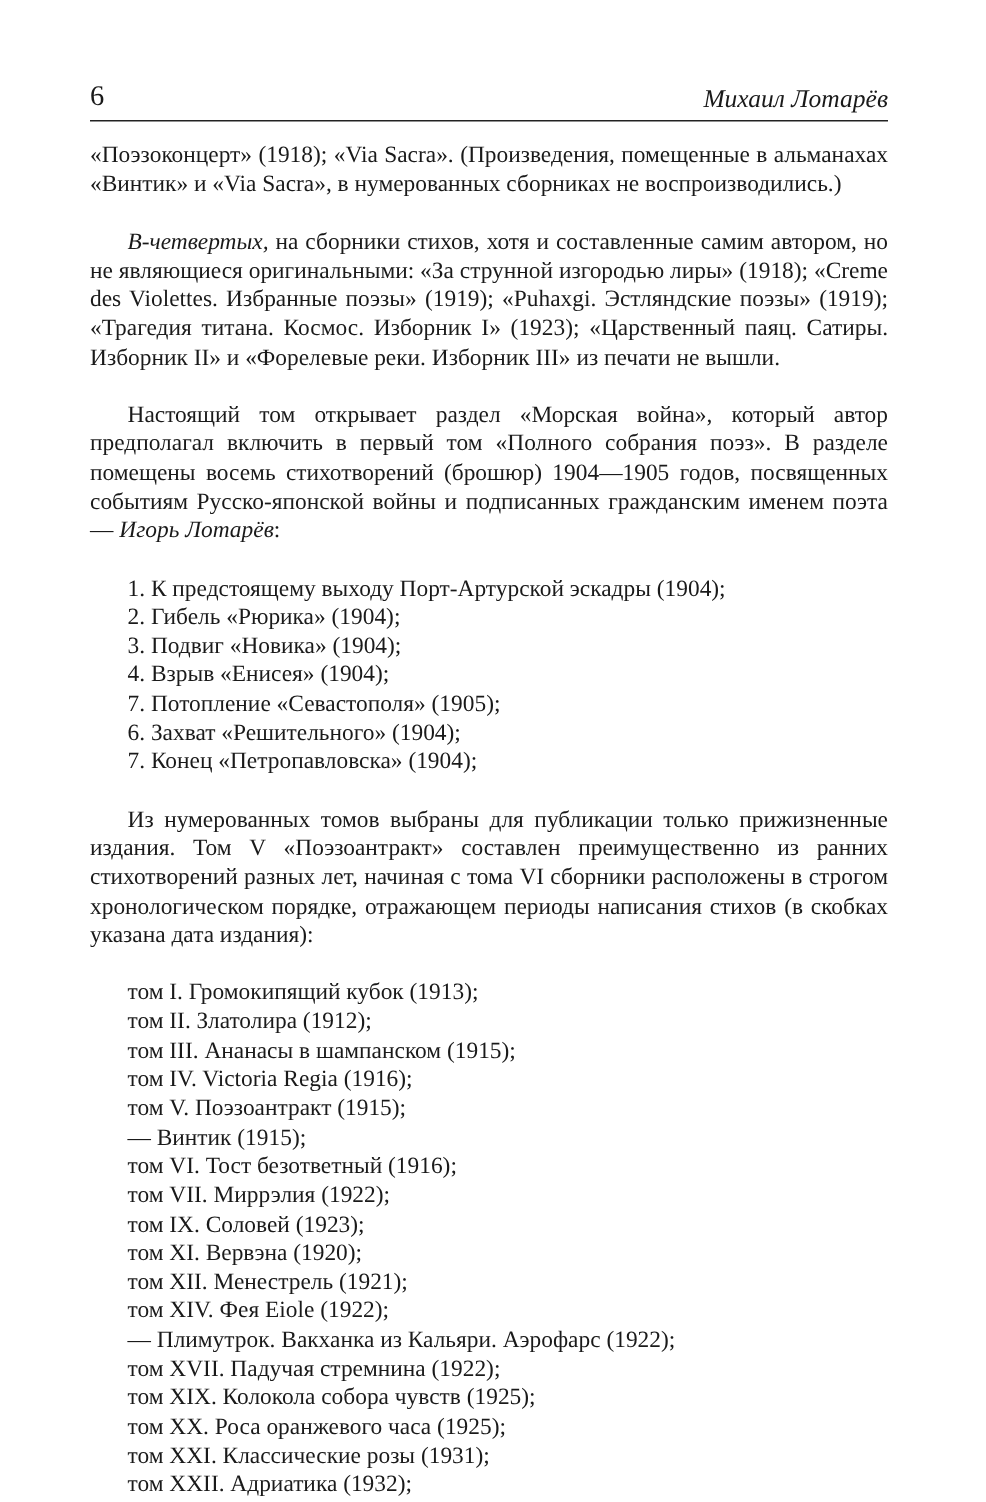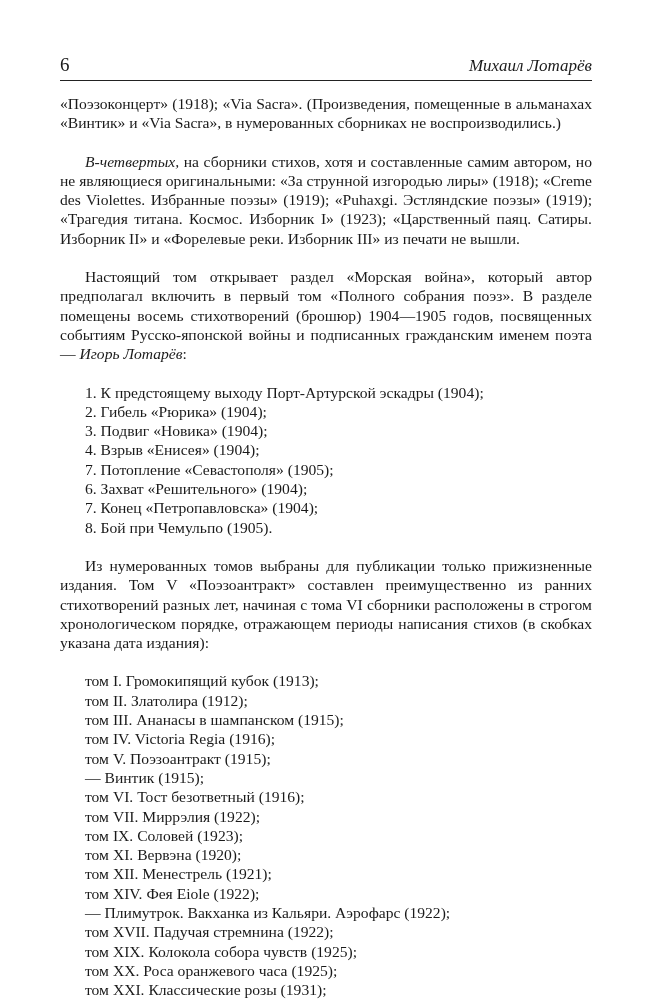--- a/index.html
+++ b/index.html
@@ -45,21 +45,20 @@
   <div class="gap"></div>
 
   <ul class="plain">
     <li>1. К предстоящему выходу Порт-Артурской эскадры (1904);</li>
     <li>2. Гибель «Рюрика» (1904);</li>
     <li>3. Подвиг «Новика» (1904);</li>
     <li>4. Взрыв «Енисея» (1904);</li>
     <li>7. Потопление «Севастополя» (1905);</li>
     <li>6. Захват «Решительного» (1904);</li>
     <li>7. Конец «Петропавловска» (1904);</li>
-    <li>8. Бой при Чемульпо (1905).</li>
   </ul>
   <div class="gap"></div>
 
   <p class="indent">Из нумерованных томов выбраны для публикации только прижизненные издания. Том V «Поэзоантракт» составлен преимущественно из ранних стихотворений разных лет, начиная с тома VI сборники расположены в строгом хронологическом порядке, отражающем периоды написания стихов (в скобках указана дата издания):</p>
   <div class="gap"></div>
 
   <ul class="plain">
     <li>том I. Громокипящий кубок (1913);</li>
     <li>том II. Златолира (1912);</li>
     <li>том III. Ананасы в шампанском (1915);</li>

